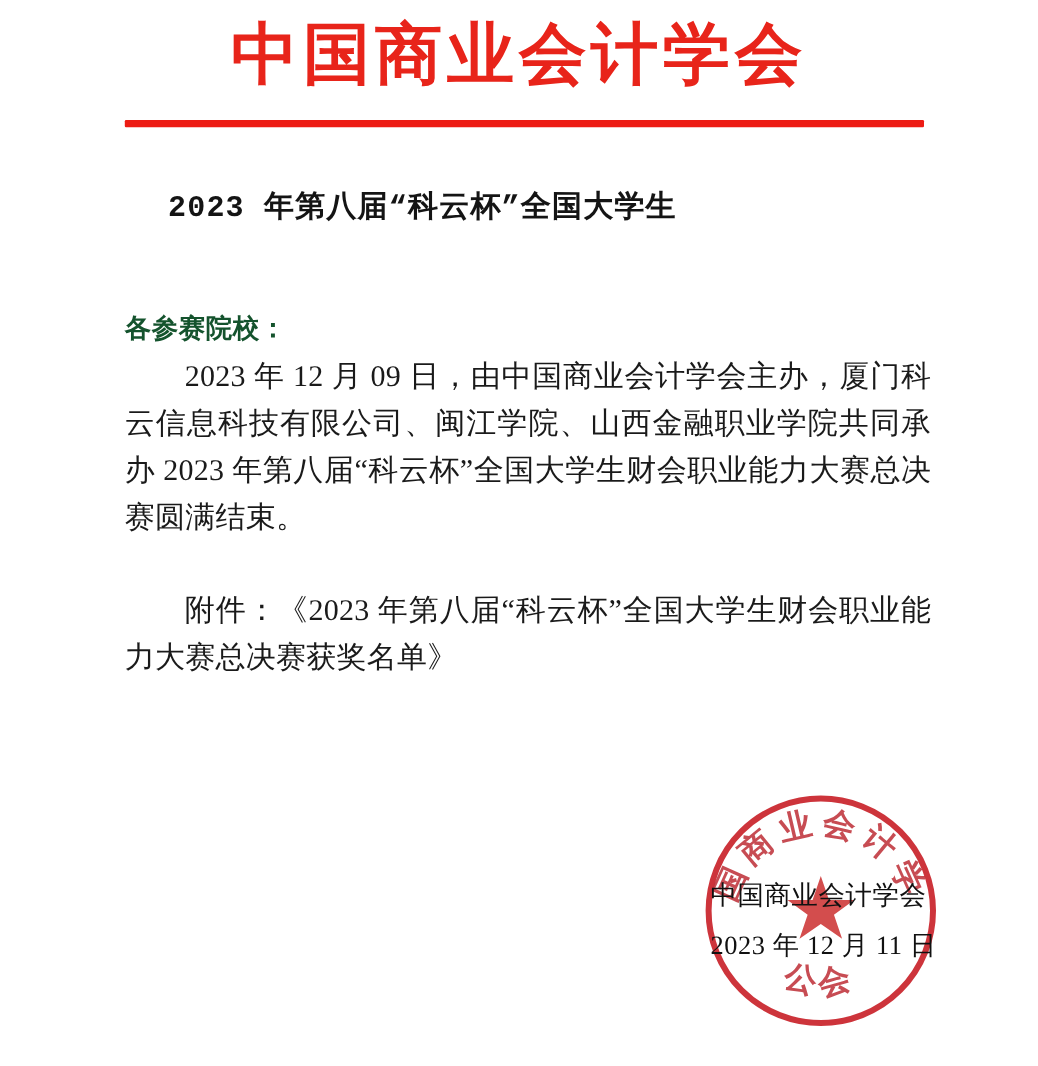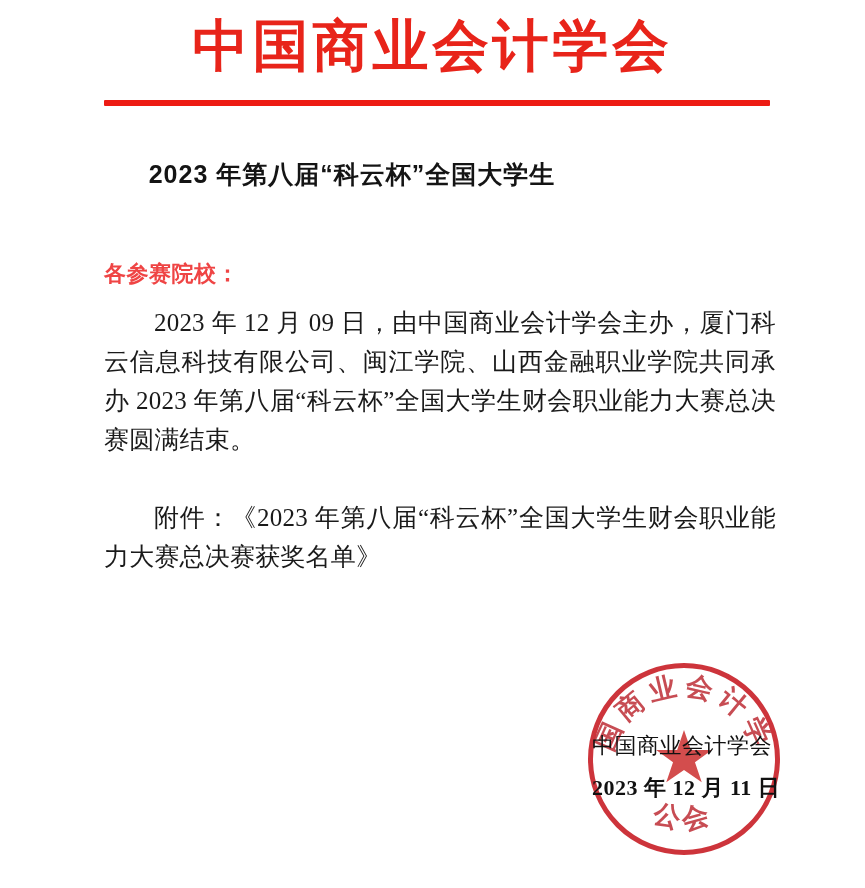--- a/index.html
+++ b/index.html
@@ -44,21 +44,21 @@
     background: #ed1c14;
     border-radius: 1px;
   }
 
   
   .doc-title {
     position: absolute;
     left: 0;
     width: 704px;
     text-align: center;
-    font-family: Liberation Sans, sans-serif;
+    font-family: Liberation Mono, monospace;
     font-weight: bold;
     font-size: 25px;
     line-height: 44px;
     letter-spacing: 1px;
     color: #141414;
     white-space: nowrap;
   }
   .doc-title.line1 { top: 152px; }
   .doc-title.line2 { top: 198px; }
 
@@ -67,22 +67,22 @@
     position: absolute;
     top: 255px;
     left: 104px;
     width: 672px;
   }
   .salutation {
     font-size: 22px;
     line-height: 38px;
     font-weight: bold;
     letter-spacing: 0.5px;
-    color: #ef4444;
-    margin: 0 0 10px 0;
+    color: #14532d;
+    margin: 0 0 2px 0;
   }
   p.para {
     margin: 0;
     font-size: 25px;
     line-height: 39px;
     letter-spacing: 0.2px;
     color: #1a1a1a;
     text-align: justify;
     text-justify: inter-ideograph;
     text-indent: 2em;
@@ -144,21 +144,20 @@
     color: #111111;
     white-space: nowrap;
   }
   .sign-date {
     font-size: 22px;
     line-height: 30px;
     letter-spacing: 0.5px;
     color: #111111;
     white-space: nowrap;
     margin-top: 12px;
-    font-weight: bold;
   }
 </style>
 </head>
 <body>
 
 <div id="page">
 
   <div class="letterhead">中国商业会计学会</div>
 
   <div class="letterhead-rule"></div>

